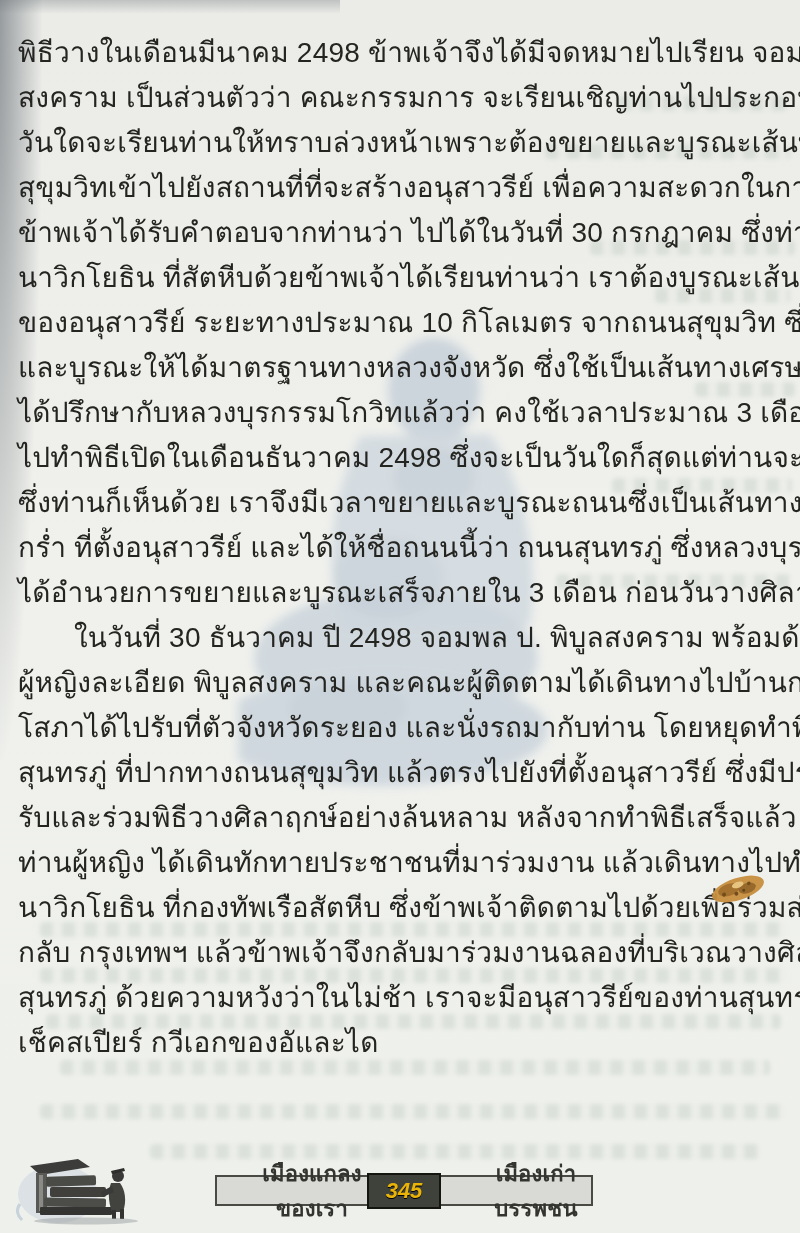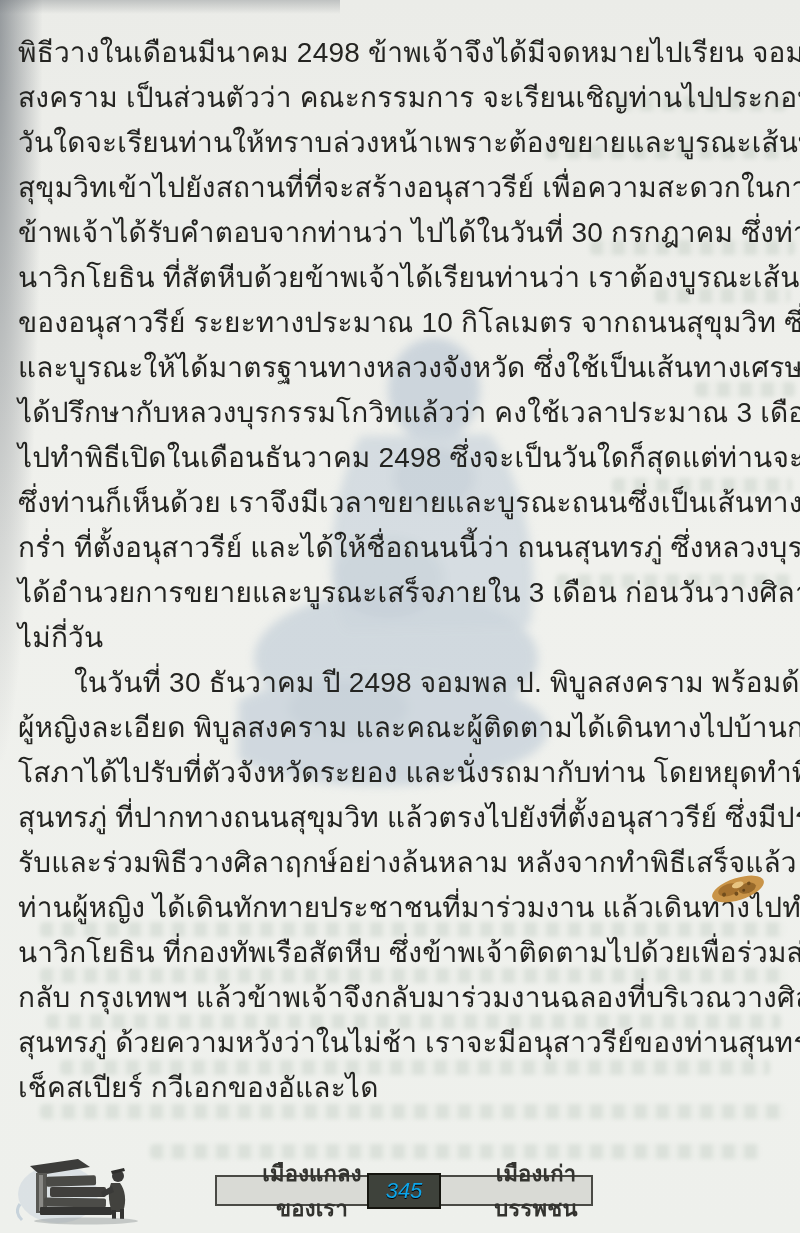--- a/index.html
+++ b/index.html
@@ -54,21 +54,21 @@
   }
   .footer-label{
     flex:1;text-align:center;font-weight:bold;font-size:22px;color:#33332f;
     letter-spacing:0.2px;
     margin-left:40px;
   }
   .pagebox{
     width:74px;height:36px;flex:0 0 74px;
     background:#3e423b;border:2px solid #15150f;box-sizing:border-box;
     display:flex;align-items:center;justify-content:center;
-    color:#0ea5e9;font-weight:normal;font-size:22px;font-style:italic;
+    color:#eab308;font-weight:bold;font-size:22px;font-style:italic;
     text-shadow:0 1px 0 #000;
   }
 </style>
 </head>
 <body>
 
 <div class="page">
 
   <svg class="watermark" viewBox="0 0 384 474" aria-hidden="true">
     <ellipse cx="196" cy="62" rx="46" ry="52" fill="#9fb2c8"></ellipse>
@@ -104,21 +104,20 @@
     <div class="line">สุขุมวิทเข้าไปยังสถานที่ที่จะสร้างอนุสาวรีย์  เพื่อความสะดวกในการเดินทางก่อน</div>
     <div class="line">ข้าพเจ้าได้รับคำตอบจากท่านว่า  ไปได้ในวันที่ 30 กรกฎาคม ซึ่งท่านจะไปเปิดหน่วย</div>
     <div class="line">นาวิกโยธิน  ที่สัตหีบด้วยข้าพเจ้าได้เรียนท่านว่า เราต้องบูรณะเส้นทางเข้าไปสู่ที่ตั้ง</div>
     <div class="line">ของอนุสาวรีย์  ระยะทางประมาณ 10 กิโลเมตร  จากถนนสุขุมวิท  ซึ่งต้องขยาย</div>
     <div class="line">และบูรณะให้ได้มาตรฐานทางหลวงจังหวัด  ซึ่งใช้เป็นเส้นทางเศรษฐกิจได้ด้วย  และ</div>
     <div class="line">ได้ปรึกษากับหลวงบุรกรรมโกวิทแล้วว่า  คงใช้เวลาประมาณ 3 เดือน  จึงขอเลื่อน</div>
     <div class="line">ไปทำพิธีเปิดในเดือนธันวาคม 2498   ซึ่งจะเป็นวันใดก็สุดแต่ท่านจะสะดวก</div>
     <div class="line">ซึ่งท่านก็เห็นด้วย   เราจึงมีเวลาขยายและบูรณะถนนซึ่งเป็นเส้นทางเข้าสู่ตำบลบ้าน</div>
     <div class="line">กร่ำ ที่ตั้งอนุสาวรีย์ และได้ให้ชื่อถนนนี้ว่า ถนนสุนทรภู่  ซึ่งหลวงบุรกรรมโกวิท</div>
     <div class="line">ได้อำนวยการขยายและบูรณะเสร็จภายใน 3 เดือน  ก่อนวันวางศิลาฤกษ์อนุสาวรีย์</div>
-    <div class="line">ไม่กี่วัน</div>
     <div class="line indent">ในวันที่ 30 ธันวาคม ปี 2498   จอมพล  ป. พิบูลสงคราม พร้อมด้วยท่าน</div>
     <div class="line">ผู้หญิงละเอียด พิบูลสงคราม และคณะผู้ติดตามได้เดินทางไปบ้านกร่ำ  ข้าพเจ้าและ</div>
     <div class="line">โสภาได้ไปรับที่ตัวจังหวัดระยอง และนั่งรถมากับท่าน   โดยหยุดทำพิธีเปิดถนน</div>
     <div class="line">สุนทรภู่ ที่ปากทางถนนสุขุมวิท แล้วตรงไปยังที่ตั้งอนุสาวรีย์   ซึ่งมีประชาชนไปต้อน</div>
     <div class="line">รับและร่วมพิธีวางศิลาฤกษ์อย่างล้นหลาม หลังจากทำพิธีเสร็จแล้ว ท่านจอมพลและ</div>
     <div class="line">ท่านผู้หญิง  ได้เดินทักทายประชาชนที่มาร่วมงาน   แล้วเดินทางไปทำพิธีเปิดหน่วย</div>
     <div class="line">นาวิกโยธิน  ที่กองทัพเรือสัตหีบ  ซึ่งข้าพเจ้าติดตามไปด้วยเพื่อร่วมส่งท่าน</div>
     <div class="line">กลับ กรุงเทพฯ  แล้วข้าพเจ้าจึงกลับมาร่วมงานฉลองที่บริเวณวางศิลาฤกษ์อนุสาวรีย์</div>
     <div class="line">สุนทรภู่   ด้วยความหวังว่าในไม่ช้า เราจะมีอนุสาวรีย์ของท่านสุนทรภู่ เช่นเดียวกับ</div>
     <div class="line">เช็คสเปียร์  กวีเอกของอัและได</div>

